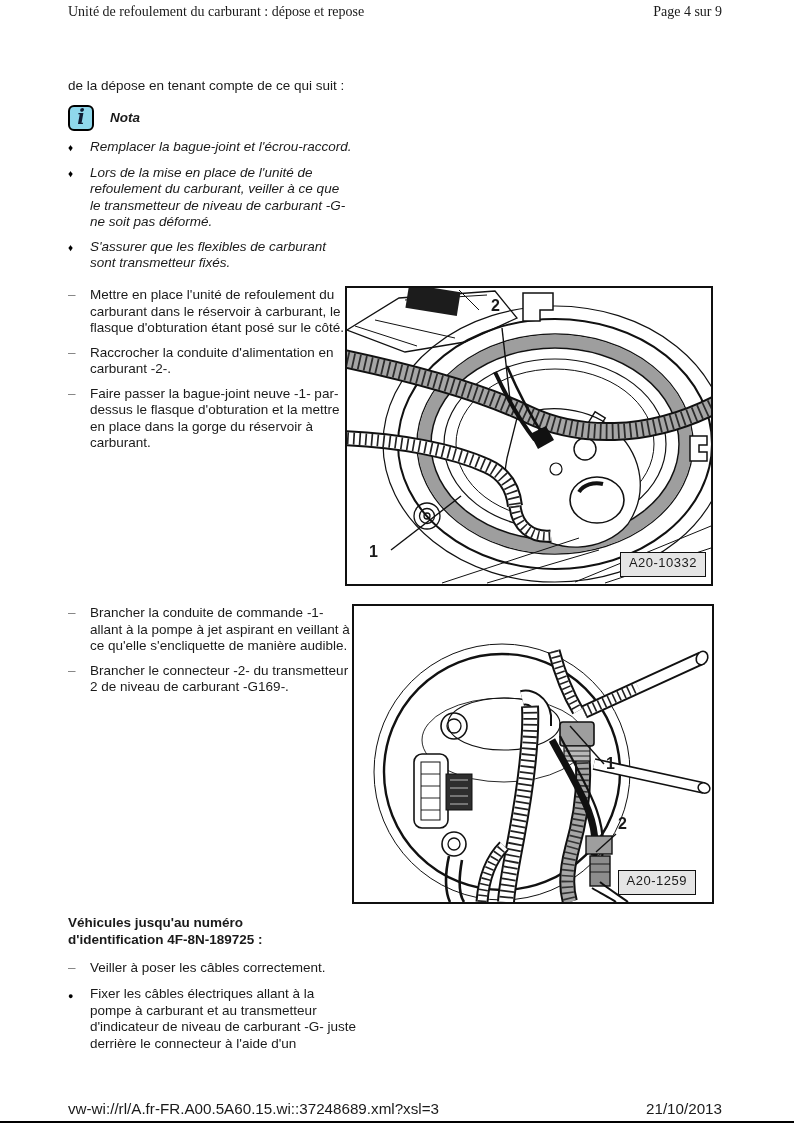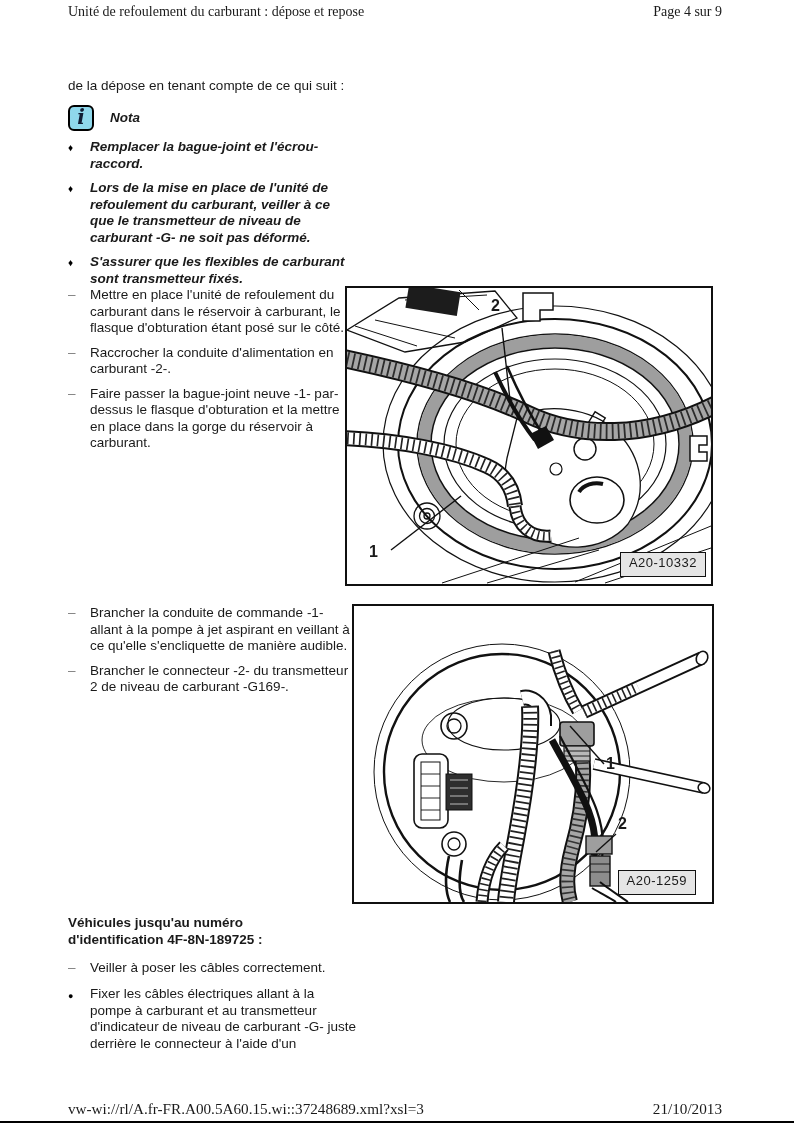--- a/index.html
+++ b/index.html
@@ -8,21 +8,21 @@
     margin:0 auto; overflow:hidden;
     font-family:"Liberation Sans","DejaVu Sans",sans-serif;
     color:#1a1a1a; font-size:13.5px; line-height:16.5px;
   }
   
   .hdr{position:absolute; top:4px; left:68px; right:72px;
        display:flex; justify-content:space-between;
        font-family:"Liberation Serif","DejaVu Serif",serif; font-size:14px;}
   .ftr{position:absolute; bottom:6px; left:68px; right:72px;
        display:flex; justify-content:space-between;
-       font-family:Liberation Serif, serif; font-size:15.2px;}
+       font-family:Liberation Sans, sans-serif; font-size:15.2px;}
   .bottom-rule{position:absolute; left:0; right:0; bottom:0; height:2px; background:#000;}
 
   
   .blk{position:absolute; left:68px; width:300px;}
   .intro{top:78px;}
   .nota-row{top:105px; display:flex; align-items:center;}
   .nota-icon{width:26px; height:26px; border:2px solid #000; border-radius:6px;
              background:var(--nota-bg,#8FD8EC); display:flex; align-items:center; justify-content:center;
              box-sizing:border-box;}
   .nota-icon span{font-family:"DejaVu Serif","Liberation Serif",serif;
@@ -35,21 +35,21 @@
   .steps2{top:605px;}
   .sec2-head{top:915px; width:240px; font-weight:bold;}
   .sec2-dash{top:960px;}
   .sec2-dot{top:986px;}
   .li{display:flex; margin-bottom:8px;}
   .mk{flex:0 0 22px; width:22px;}
   .mk-diamond{font-size:10px; padding-top:1px; color:#000;}
   .mk-dash{color:#787878;}
   .mk-dot{font-size:9px; padding-top:2px; color:#000;}
   .tx{width:268px;}
-  .it{font-style:italic; width:262px;font-weight:bold;}
+  .it{font-style:italic; width:262px;}
 
   
   .fig{position:absolute; border:2px solid #101010; background:#fff; box-sizing:border-box;}
   .fig1{left:345px; top:286px; width:368px; height:300px;}
   .fig2{left:352px; top:604px; width:362px; height:300px;}
   .fig svg{position:absolute; left:0; top:0;}
   .fig-label{position:absolute; border:1.5px solid #111; background:#e5e5e5;
              padding:2px 8px 5px; font-size:13px; letter-spacing:.5px;}
   .fig1 .fig-label{right:5px; bottom:7px;}
   .fig2 .fig-label{right:16px; bottom:7px;}

